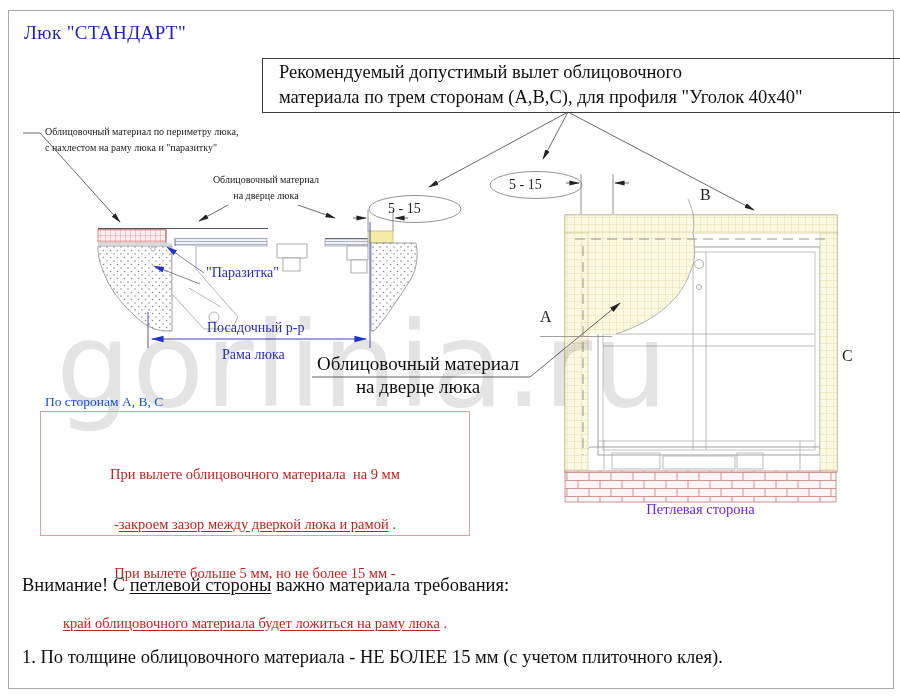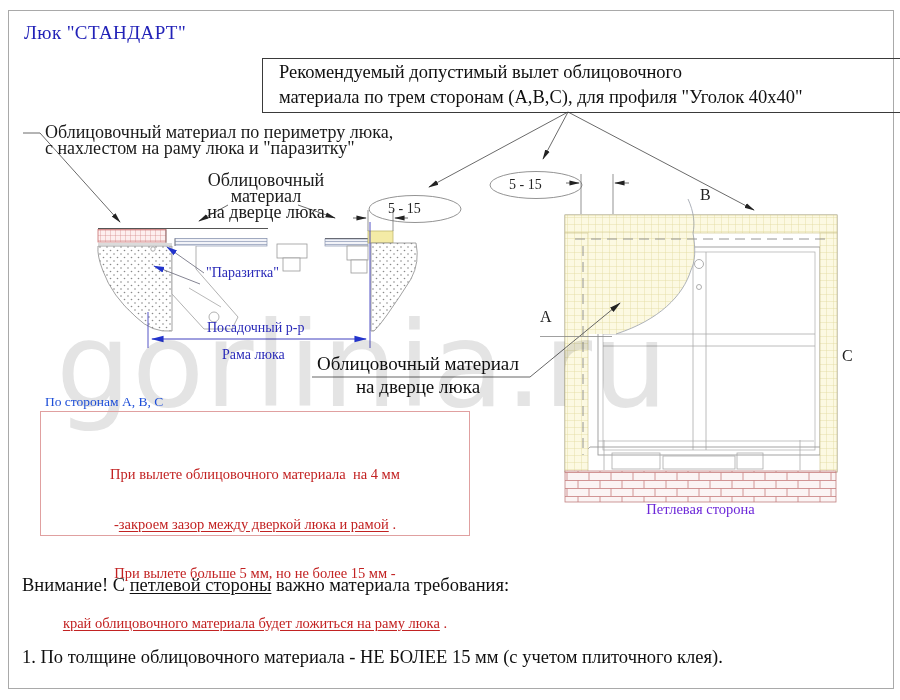--- a/index.html
+++ b/index.html
@@ -3,21 +3,21 @@
 <meta charset="utf-8">
 <style>
   html,body{margin:0;padding:0;background:#fff;}
   #page{position:relative;width:900px;height:700px;background:#fff;overflow:hidden;
         font-family:"Liberation Serif","DejaVu Serif",serif;color:#111;}
   .abs{position:absolute;}
   #frame{left:8px;top:10px;width:884px;height:677px;border:1px solid #a9a9a9;}
   #title{left:24px;top:22px;font-size:19px;color:#2222b8;letter-spacing:.4px;}
   #recbox{left:262px;top:58px;width:626px;height:52px;border:1px solid #3a3a3a;
           font-size:18.5px;line-height:25px;padding:1px 0 0 16px;color:#101010;}
-  .callout{font-size:18px;line-height:16px;color:#1a1a1a;}
+  .callout{font-size:10px;line-height:16px;color:#1a1a1a;}
   #perimeter-label{left:45px;top:124px;}
   #door-label{left:178px;top:172px;width:176px;text-align:center;}
   .bluelabel{font-size:14px;color:#2a2ab8;}
   #parasitka-label{left:206px;top:265px;}
   #frame-label{left:222px;top:299px;margin-top:48px;}
   #seat-label{left:207px;top:320px;}
   .dimtext{font-size:14px;color:#222;width:56px;text-align:left;}
   #dim-left{left:388px;top:201px;}
   #dim-right{left:509px;top:177px;}
   #big-door-label{left:302px;top:352px;width:232px;text-align:center;font-size:19px;line-height:23px;color:#101010;}
@@ -190,21 +190,21 @@
 
   <div class="abs txt sideletter" id="side-a">А</div>
   <div class="abs txt sideletter" id="side-b">В</div>
   <div class="abs txt sideletter" id="side-c">С</div>
 
   <div class="abs txt" id="hinge-label">Петлевая сторона</div>
 
   <div class="abs txt" id="red-heading">По сторонам А, В, С</div>
 
   <div class="abs txt" id="red-box">
-    <div>При вылете облицовочного материала  на 4 мм</div>
+    <div>При вылете облицовочного материала  на 9 мм</div>
     <div><span>-</span><u>закроем зазор между дверкой люка и рамой</u><span> .</span></div>
     <div>При вылете больше 5 мм, но не более 15 мм -</div>
     <div><u>край облицовочного материала будет ложиться на раму люка</u><span> .</span></div>
   </div>
 
   <div class="abs txt" id="requirements">
     <div><span>Внимание! С </span><u>петлевой стороны</u><span> важно материала требования:</span></div>
     <div>1. По толщине облицовочного материала - НЕ БОЛЕЕ 15 мм (с учетом плиточного клея).</div>
     
     

